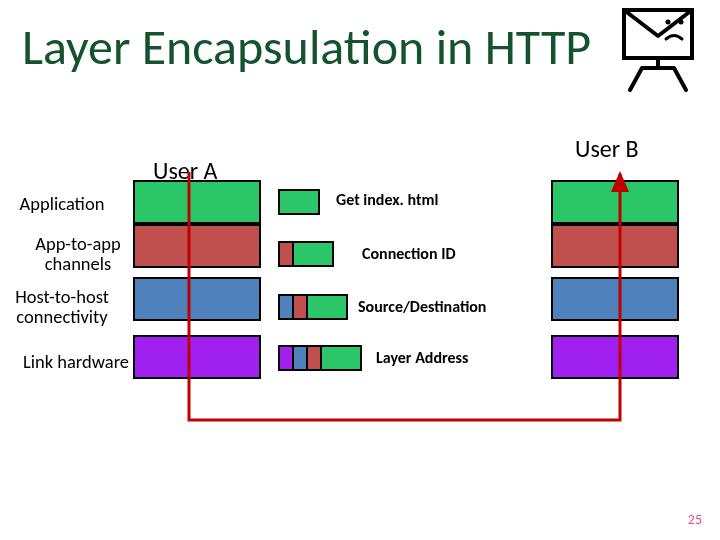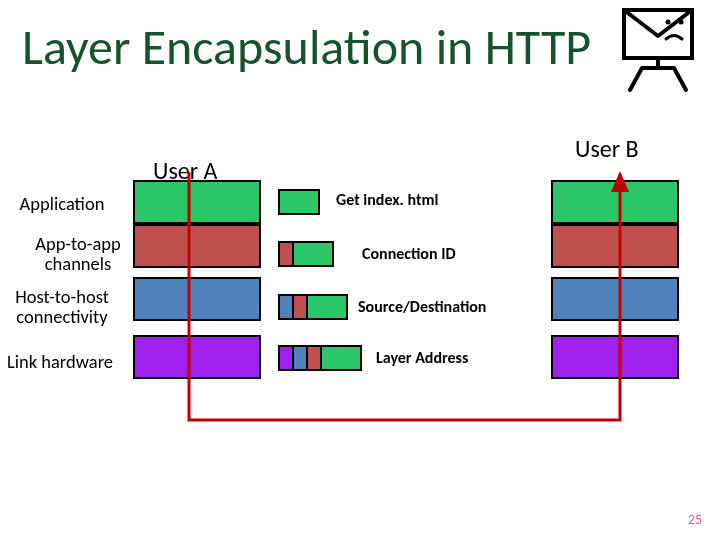--- a/index.html
+++ b/index.html
@@ -89,21 +89,21 @@
   <path d="M66 64 L78 86" stroke="#000" stroke-width="4" stroke-linecap="round"></path>
 </svg>
 </span>
 
 <div class="user-label" style="left:153px; top:156px;text-align:center;">User A</div>
 <div class="user-label" style="left:575px; top:134px;">User B</div>
 
 <div class="layer-label" style="left:2px; top:194px;">Application</div>
 <div class="layer-label" style="left:18px; top:234px;">App-to-app channels</div>
 <div class="layer-label" style="left:2px; top:287px;">Host-to-host connectivity</div>
-<div class="layer-label" style="left:0; top:352px;">Link hardware</div>
+<div class="layer-label" style="left:16px; top:352px;">Link hardware</div>
 
 <div class="stack-box seg-green" style="left:133px; top:180px;"></div>
 <div class="stack-box seg-red" style="left:133px; top:224px;"></div>
 <div class="stack-box seg-blue" style="left:133px; top:277px;"></div>
 <div class="stack-box seg-purple" style="left:133px; top:335px;"></div>
 
 <div class="stack-box seg-green" style="left:551px; top:180px;"></div>
 <div class="stack-box seg-red" style="left:551px; top:224px;"></div>
 <div class="stack-box seg-blue" style="left:551px; top:277px;"></div>
 <div class="stack-box seg-purple" style="left:551px; top:335px;"></div>

